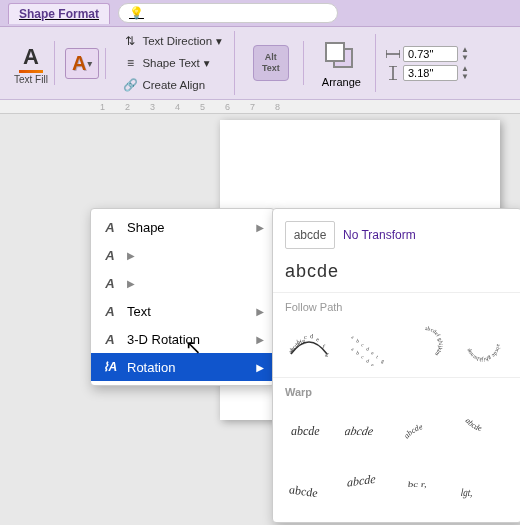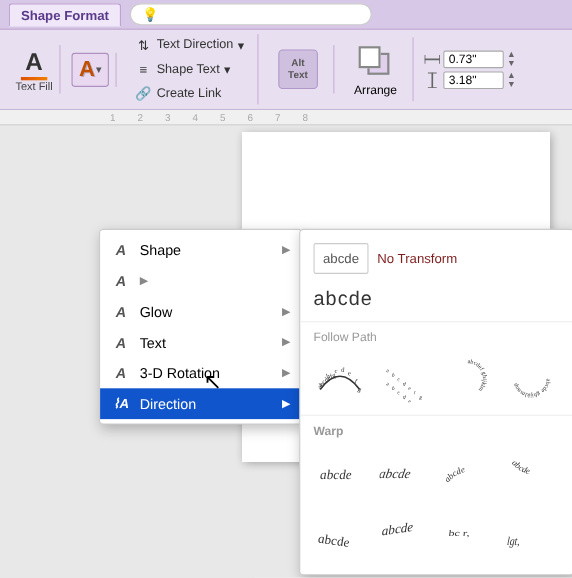--- a/index.html
+++ b/index.html
@@ -24,20 +24,21 @@
     }
 
     .ribbon-top {
       height: 28px;
       background: #d8c8e8;
       display: flex;
       align-items: center;
       padding: 0 8px;
       gap: 8px;
       border-bottom: 1px solid #c0a8d0;
+      text-decoration: underline;
     }
 
     .ribbon-tab-active {
       background: #f0e8f8;
       padding: 3px 10px;
       border-radius: 3px 3px 0 0;
       font-size: 12px;
       font-weight: 600;
       color: #5a3a8a;
       border: 1px solid #c0a0d0;
@@ -170,21 +171,20 @@
       align-items: center;
       justify-content: center;
       font-size: 10px;
       font-weight: bold;
       color: #555;
     }
 
     .arrange-btn {
       display: flex;
       flex-direction: column;
-      align-items: center;
       gap: 2px;
       padding: 4px 8px;
     }
 
     .arrange-icon {
       width: 36px;
       height: 36px;
       display: flex;
       align-items: center;
       justify-content: center;
@@ -369,21 +369,21 @@
       border-radius: 2px;
       display: flex;
       align-items: center;
       justify-content: center;
       font-size: 11px;
       color: #666;
     }
 
     .no-transform-label {
       font-size: 12px;
-      color: #7f1d1d;
+      color: #4c1d95;
     }
 
     .abcde-row {
       padding: 6px 12px;
       cursor: pointer;
     }
 
     .abcde-plain {
       font-size: 18px;
       color: #333;
@@ -490,21 +490,21 @@
           <span>Text Direction</span>
           <span>▾</span>
         </div>
         <div class="ribbon-btn">
           <span class="btn-icon">≡</span>
           <span>Shape Text</span>
           <span>▾</span>
         </div>
         <div class="ribbon-btn">
           <span class="btn-icon">🔗</span>
-          <span>Create Link</span>
+          <span>Create Align</span>
         </div>
       </div>
     </div>
 
     <div class="ribbon-group">
       <div class="alt-text-btn">
         <div class="alt-text-icon">
           <span style="font-size:9px; text-align:center; line-height:1.2;">Alt<br>Text</span>
         </div>
       </div>
@@ -574,36 +574,35 @@
       <span class="menu-item-icon" style="font-style:italic;">A</span>
       <span class="menu-item-label">Shape</span>
       <span class="menu-chevron">▶</span>
     </div>
     <div class="menu-item">
       <span class="menu-item-icon" style="font-style:italic;">A</span>
       <span class="menu-chevron">▶</span>
     </div>
     <div class="menu-item">
       <span class="menu-item-icon" style="font-style:italic;">A</span>
-      <span class="menu-item-label">Glow</span>
       <span class="menu-chevron">▶</span>
     </div>
     <div class="menu-item">
       <span class="menu-item-icon" style="font-style:italic;">A</span>
       <span class="menu-item-label">Text</span>
       <span class="menu-chevron">▶</span>
     </div>
     <div class="menu-item">
       <span class="menu-item-icon" style="font-style:italic;">A</span>
       <span class="menu-item-label">3-D Rotation</span>
       <span class="menu-chevron">▶</span>
     </div>
     <div class="menu-item active">
       <span class="menu-item-icon" style="font-size:12px;">⌇A</span>
-      <span class="menu-item-label">Direction</span>
+      <span class="menu-item-label">Rotation</span>
       <span class="menu-chevron">▶</span>
     </div>
   </div>
 
   <div class="submenu">
 
     <div class="no-transform-row">
       <div class="no-transform-box">
         <span style="font-size:12px; color:#555;">abcde</span>
       </div>

